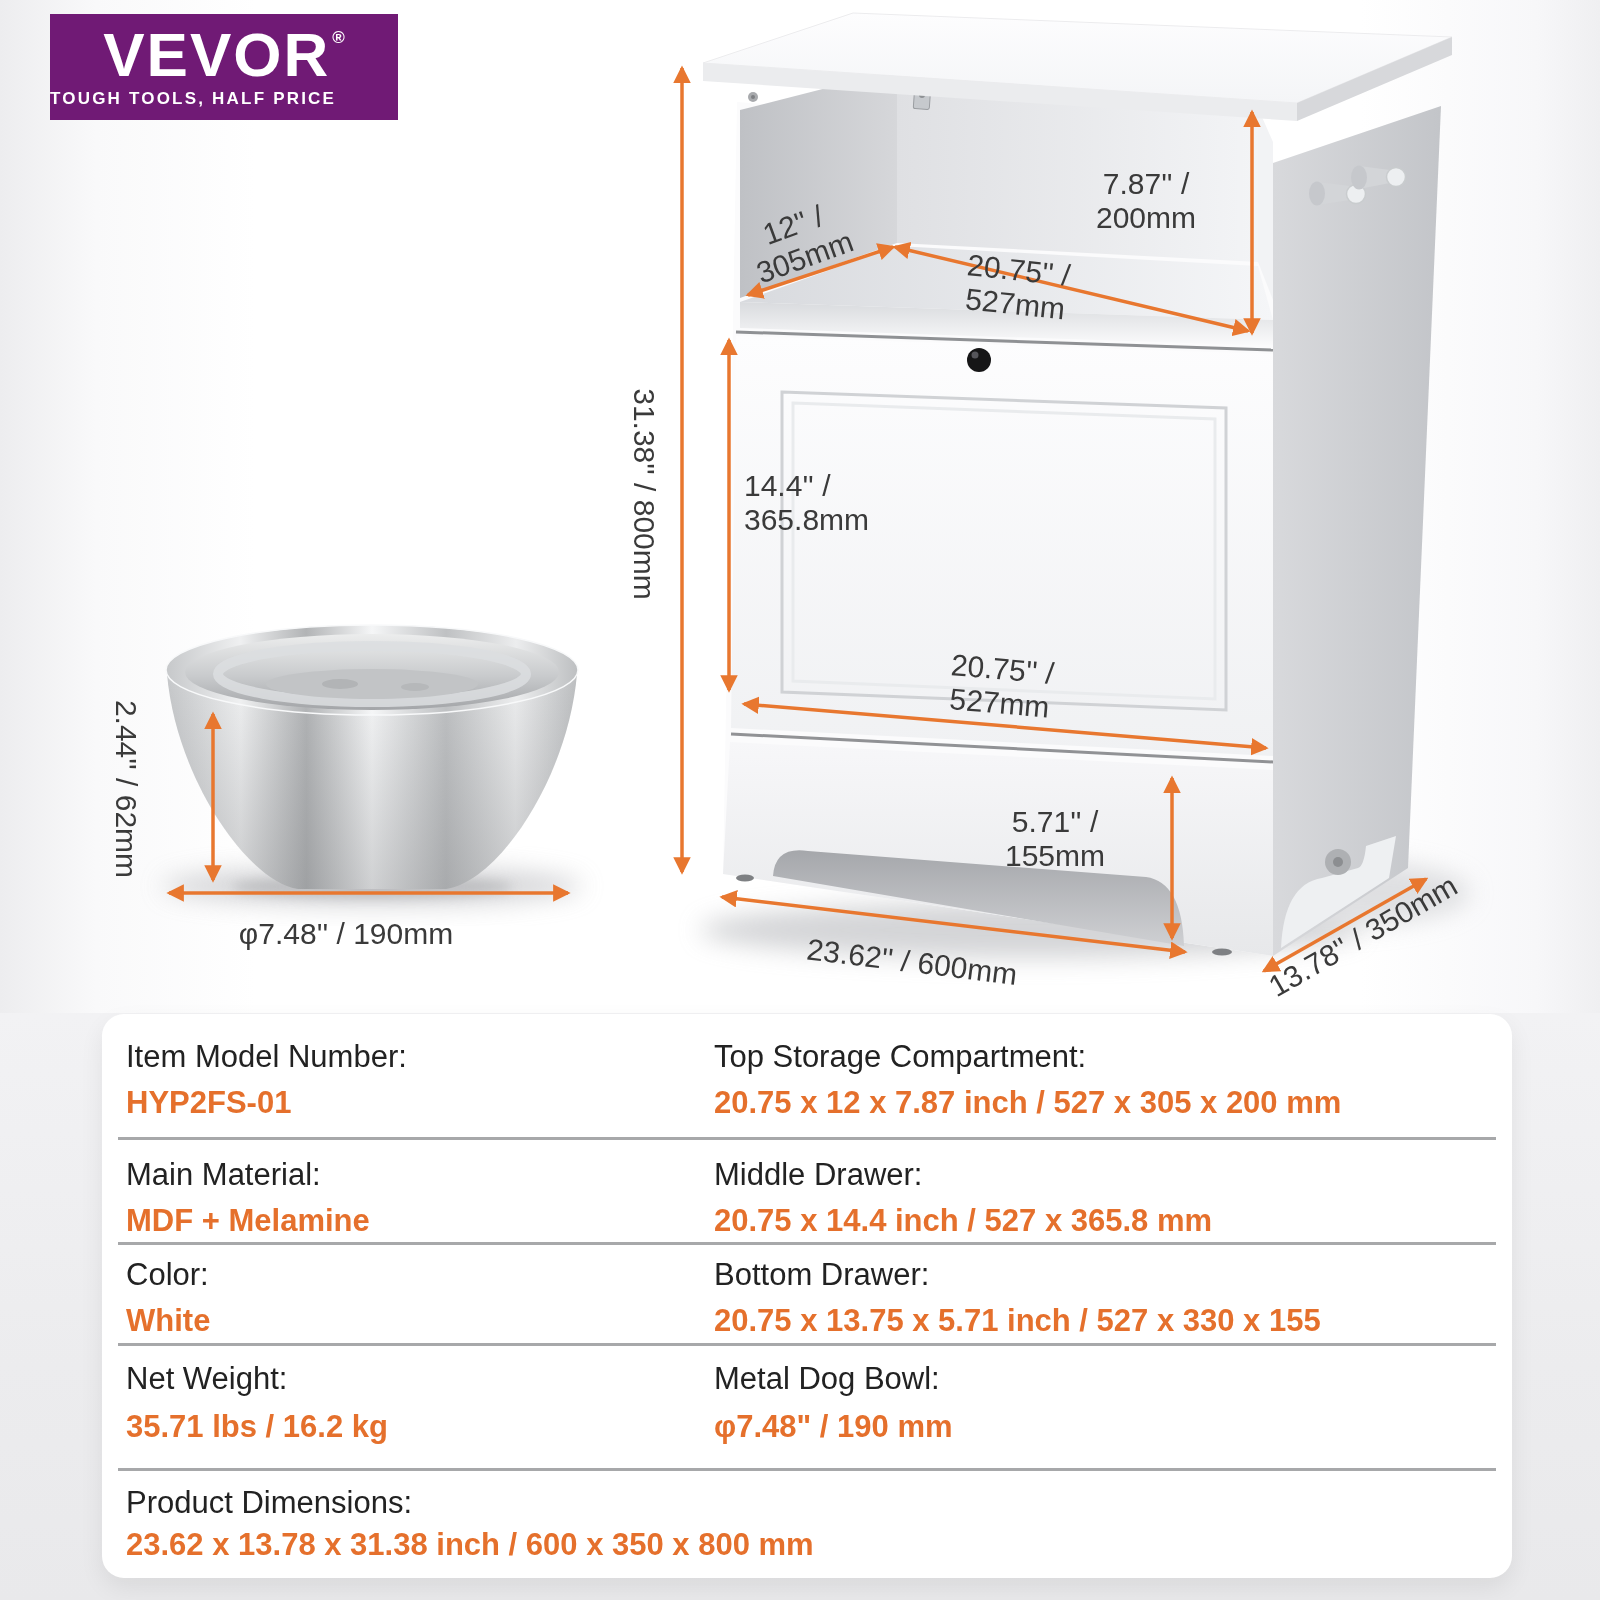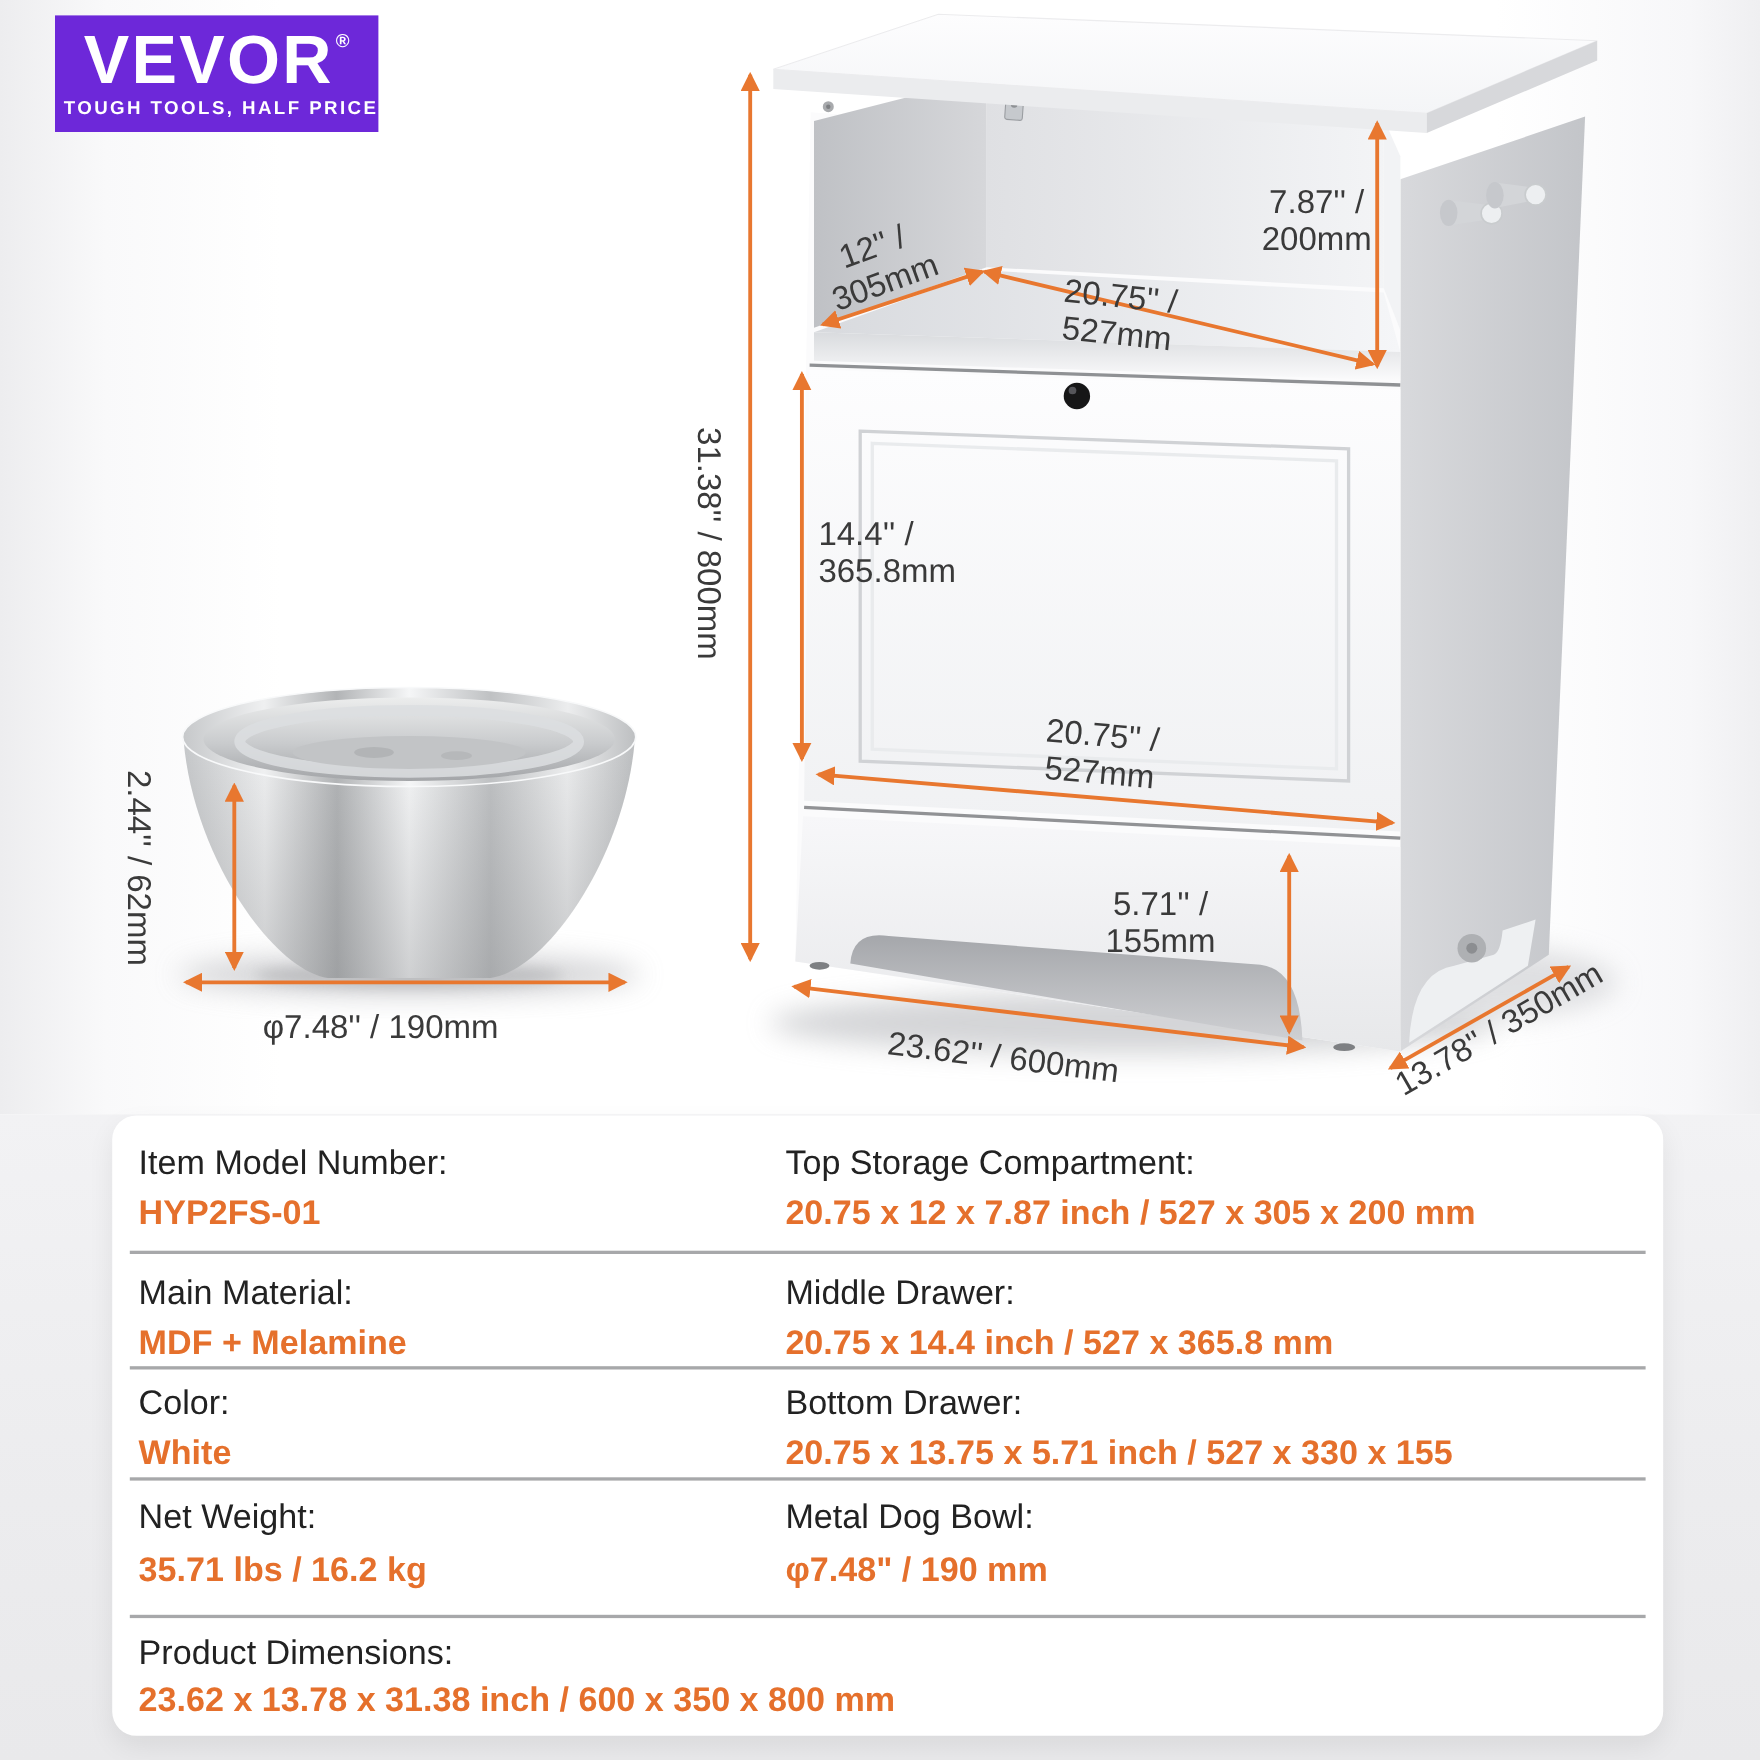--- a/index.html
+++ b/index.html
@@ -2,22 +2,22 @@
 <html><head>
 <meta charset="utf-8">
 <style>
   html,body{margin:0;padding:0;background:#e9e9eb;}
   .stage{position:relative;width:1600px;height:1600px;overflow:hidden;
          font-family:"Liberation Sans",sans-serif;background:#fff;}
   .bg-top{position:absolute;left:0;top:0;width:1600px;height:1013px;
     background:linear-gradient(90deg,#ededef 0%,#f9f9fa 6%,#ffffff 16%,#ffffff 85%,#f7f7f9 96%,#efeff1 100%);}
   .bg-bottom{position:absolute;left:0;top:1013px;width:1600px;height:587px;
     background:linear-gradient(180deg,#f2f2f4 0%,#ececee 60%,#e9e9eb 100%);}
-  .logo{position:absolute;left:50px;top:14px;width:294px;height:106px;background:#6d28d9;
-        color:#fff;text-align:right;}
+  .logo{position:absolute;left:50px;top:14px;width:348px;height:106px;background:#701a75;
+        color:#fff;text-align:left;}
   .logo-row{display:flex;justify-content:center;align-items:flex-start;padding-top:10px;}
   .logo-name{font-size:62px;font-weight:bold;letter-spacing:2px;line-height:1;}
   .logo-reg{font-size:17px;font-weight:bold;margin-top:4px;margin-left:2px;}
   .logo-tag{font-size:17px;font-weight:bold;letter-spacing:2.2px;margin-top:3px;}
   svg.diagram{position:absolute;left:0;top:0;}
   .dim{position:absolute;font-size:30px;line-height:1.12;color:#3a3a3a;
        white-space:pre-line;text-align:center;transform:translate(-50%,-50%);}
   .dim.noc{transform:none;text-align:left;}
   .spec-card{position:absolute;left:102px;top:1014px;width:1410px;height:564px;
      background:#ffffff;border-radius:22px;box-shadow:0 10px 24px rgba(0,0,0,.07);}
@@ -185,21 +185,21 @@
       <line x1="213" y1="714" x2="213" y2="880" marker-start="url(#ah)" marker-end="url(#ah)"></line>
       <line x1="169" y1="893" x2="568" y2="893" marker-start="url(#ah)" marker-end="url(#ah)"></line>
     </g>
   </svg>
 
   <div class="dim" style="left:644px;top:494px;transform:translate(-50%,-50%) rotate(90deg);">31.38'' / 800mm</div>
   <div class="dim" style="left:799px;top:241px;transform:translate(-50%,-50%) rotate(-20deg);">12'' /
 305mm</div>
   <div class="dim" style="left:1017px;top:287px;transform:translate(-50%,-50%) rotate(6deg);">20.75'' /
 527mm</div>
-  <div class="dim" style="left:1197px;top:201px;text-align:center;">7.87'' /
+  <div class="dim" style="left:1146px;top:201px;text-align:center;">7.87'' /
 200mm</div>
   <div class="dim noc" style="left:744px;top:469px;">14.4'' /
 365.8mm</div>
   <div class="dim" style="left:1001px;top:686px;transform:translate(-50%,-50%) rotate(5deg);">20.75'' /
 527mm</div>
   <div class="dim" style="left:1055px;top:839px;">5.71'' /
 155mm</div>
   <div class="dim" style="left:912px;top:962px;transform:translate(-50%,-50%) rotate(7deg);">23.62'' / 600mm</div>
   <div class="dim" style="left:1363px;top:936px;transform:translate(-50%,-50%) rotate(-30deg);">13.78'' / 350mm</div>
   <div class="dim" style="left:126px;top:789px;transform:translate(-50%,-50%) rotate(90deg);">2.44'' / 62mm</div>

